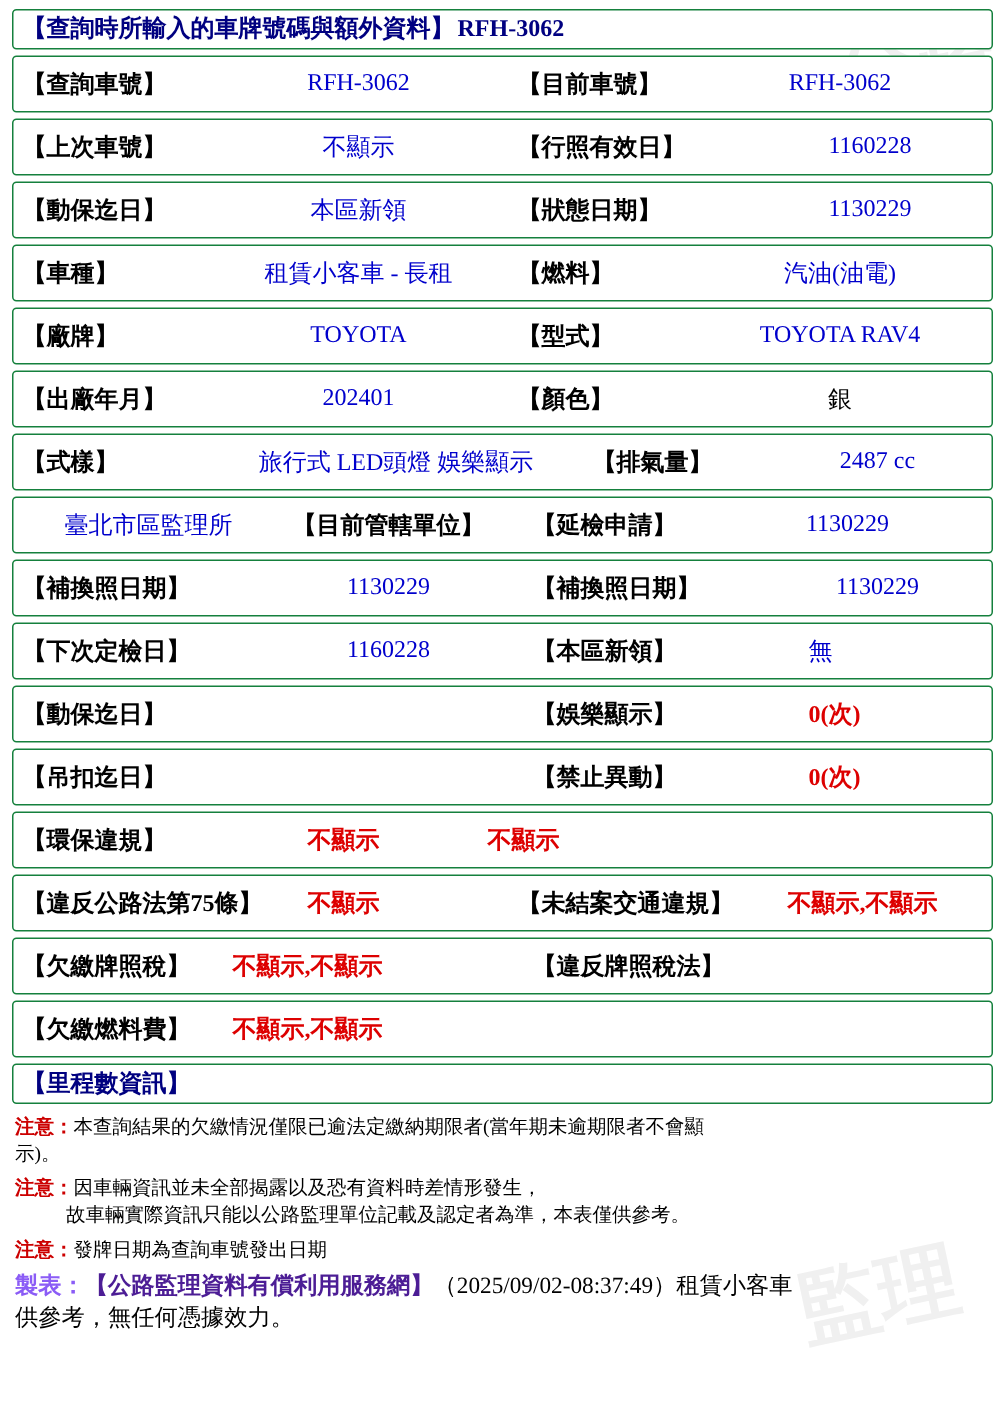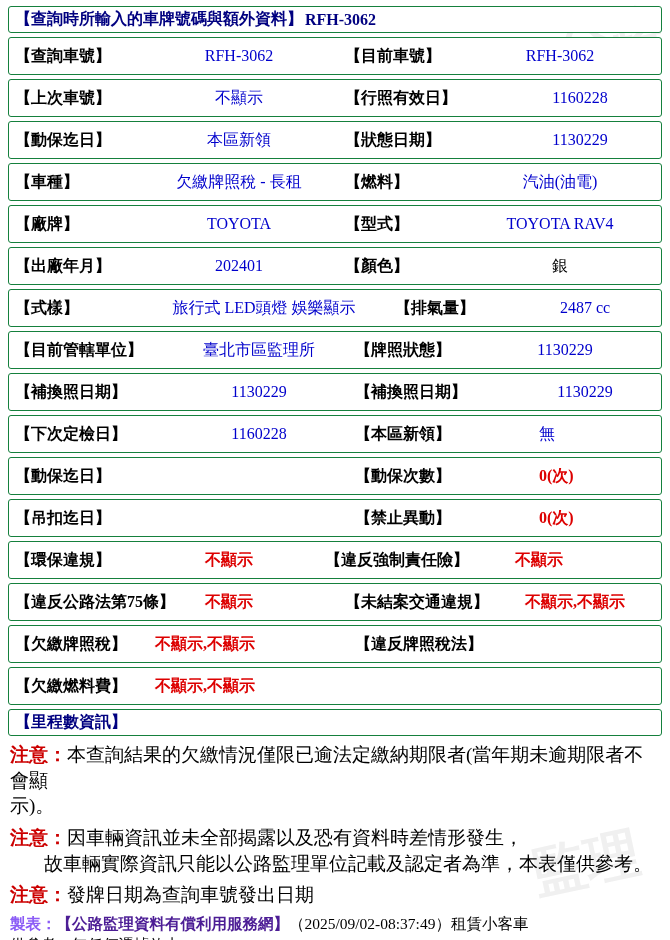--- a/index.html
+++ b/index.html
@@ -77,21 +77,21 @@
   .section-title {
     font-weight: bold;
     font-size: 16px;
     color: #000080;
   }
   .notes {
     margin-top: 6px;
     padding: 0 2px;
   }
   .note {
-    font-size: 19px;
+    font-size: 13px;
     line-height: 1.35;
     margin-bottom: 6px;
     color: #000000;
   }
   .note .tag {
     color: #cc0000;
     font-weight: bold;
   }
   .note .indent {
     display: inline-block;
@@ -144,21 +144,21 @@
 
   <div class="row">
     <div class="cell label w-lab-1">【動保迄日】</div>
     <div class="cell value w-val-1">本區新領</div>
     <div class="cell label w-lab-wide">【狀態日期】</div>
     <div class="cell value">1130229</div>
   </div>
 
   <div class="row">
     <div class="cell label w-lab-1">【車種】</div>
-    <div class="cell value w-val-1">欠繳牌照稅 - 長租</div>
+    <div class="cell value w-val-1">租賃小客車 - 長租</div>
     <div class="cell label w-lab-2">【燃料】</div>
     <div class="cell value">汽油(油電)</div>
   </div>
 
   <div class="row">
     <div class="cell label w-lab-1">【廠牌】</div>
     <div class="cell value w-val-1">TOYOTA</div>
     <div class="cell label w-lab-2">【型式】</div>
     <div class="cell value">TOYOTA RAV4</div>
   </div>
@@ -171,58 +171,57 @@
   </div>
 
   <div class="row">
     <div class="cell label w-lab-1">【式樣】</div>
     <div class="cell value w-val-1" style="flex:0 0 250px;">旅行式 LED頭燈 娛樂顯示</div>
     <div class="cell label w-lab-2">【排氣量】</div>
     <div class="cell value">2487 cc</div>
   </div>
 
   <div class="row">
+    <div class="cell value" style="flex:0 0 180px;">臺北市區監理所</div>
     <div class="cell label w-lab-wide">【目前管轄單位】</div>
-    <div class="cell value" style="flex:0 0 180px;">臺北市區監理所</div>
-    <div class="cell label w-lab-2">【牌照狀態】</div>
+    <div class="cell label w-lab-2">【延檢申請】</div>
     <div class="cell value">1130229</div>
   </div>
 
   <div class="row">
     <div class="cell label w-lab-wide">【補換照日期】</div>
     <div class="cell value" style="flex:0 0 180px;">1130229</div>
     <div class="cell label w-lab-wide">【補換照日期】</div>
     <div class="cell value">1130229</div>
   </div>
 
   <div class="row">
     <div class="cell label w-lab-wide">【下次定檢日】</div>
     <div class="cell value" style="flex:0 0 180px;">1160228</div>
     <div class="cell label w-lab-wide">【本區新領】</div>
     <div class="cell value" style="justify-content:flex-start; padding-left:30px;">無</div>
   </div>
 
   <div class="row">
     <div class="cell label w-lab-wide">【動保迄日】</div>
     <div class="cell value" style="flex:0 0 180px;"></div>
-    <div class="cell label w-lab-wide">【動保次數】</div>
+    <div class="cell label w-lab-wide">【娛樂顯示】</div>
     <div class="cell value red" style="justify-content:flex-start; padding-left:30px;">0(次)</div>
   </div>
 
   <div class="row">
     <div class="cell label w-lab-wide">【吊扣迄日】</div>
     <div class="cell value" style="flex:0 0 180px;"></div>
     <div class="cell label w-lab-wide">【禁止異動】</div>
     <div class="cell value red" style="justify-content:flex-start; padding-left:30px;">0(次)</div>
   </div>
 
   <div class="row">
     <div class="cell label w-lab-1">【環保違規】</div>
     <div class="cell value red" style="flex:0 0 180px;">不顯示</div>
-    <div class="cell label w-lab-xwide">【違反強制責任險】</div>
     <div class="cell value red" style="justify-content:flex-start;">不顯示</div>
   </div>
 
   <div class="row">
     <div class="cell label" style="flex:0 0 190px;">【違反公路法第75條】</div>
     <div class="cell value red" style="flex:0 0 140px; justify-content:flex-start;">不顯示</div>
     <div class="cell label" style="flex:0 0 180px;">【未結案交通違規】</div>
     <div class="cell value red" style="justify-content:flex-start;">不顯示,不顯示</div>
   </div>
 

